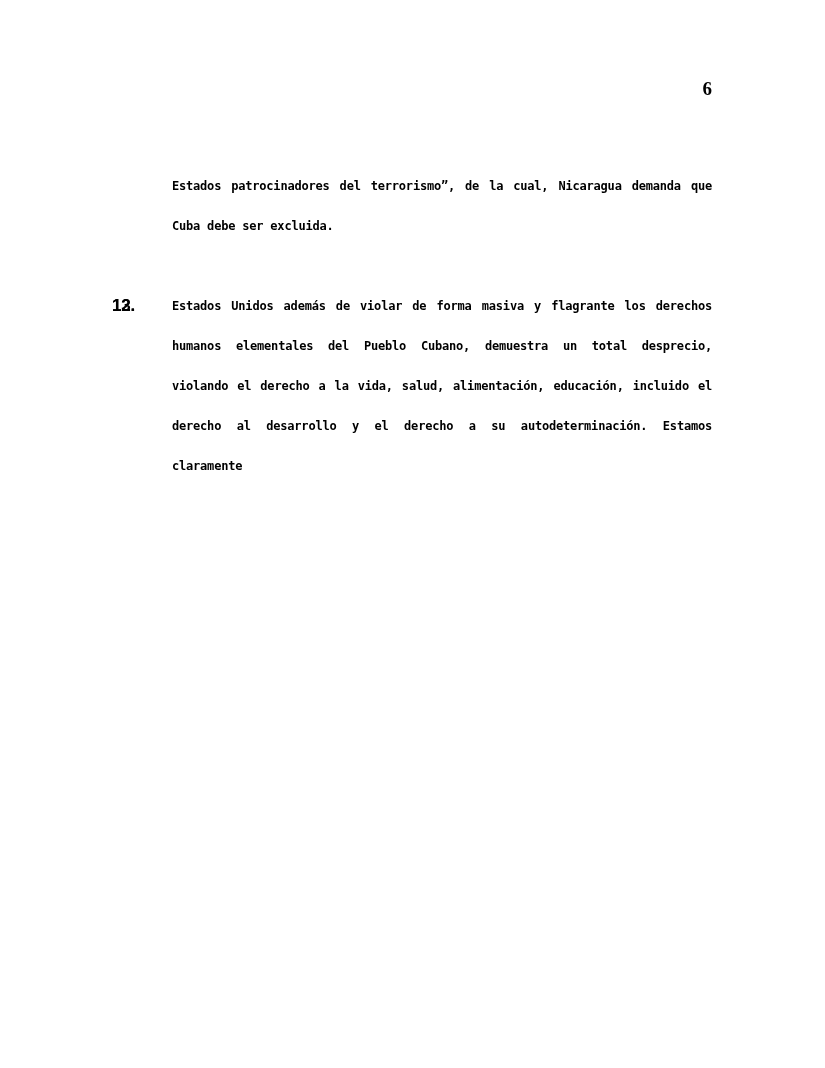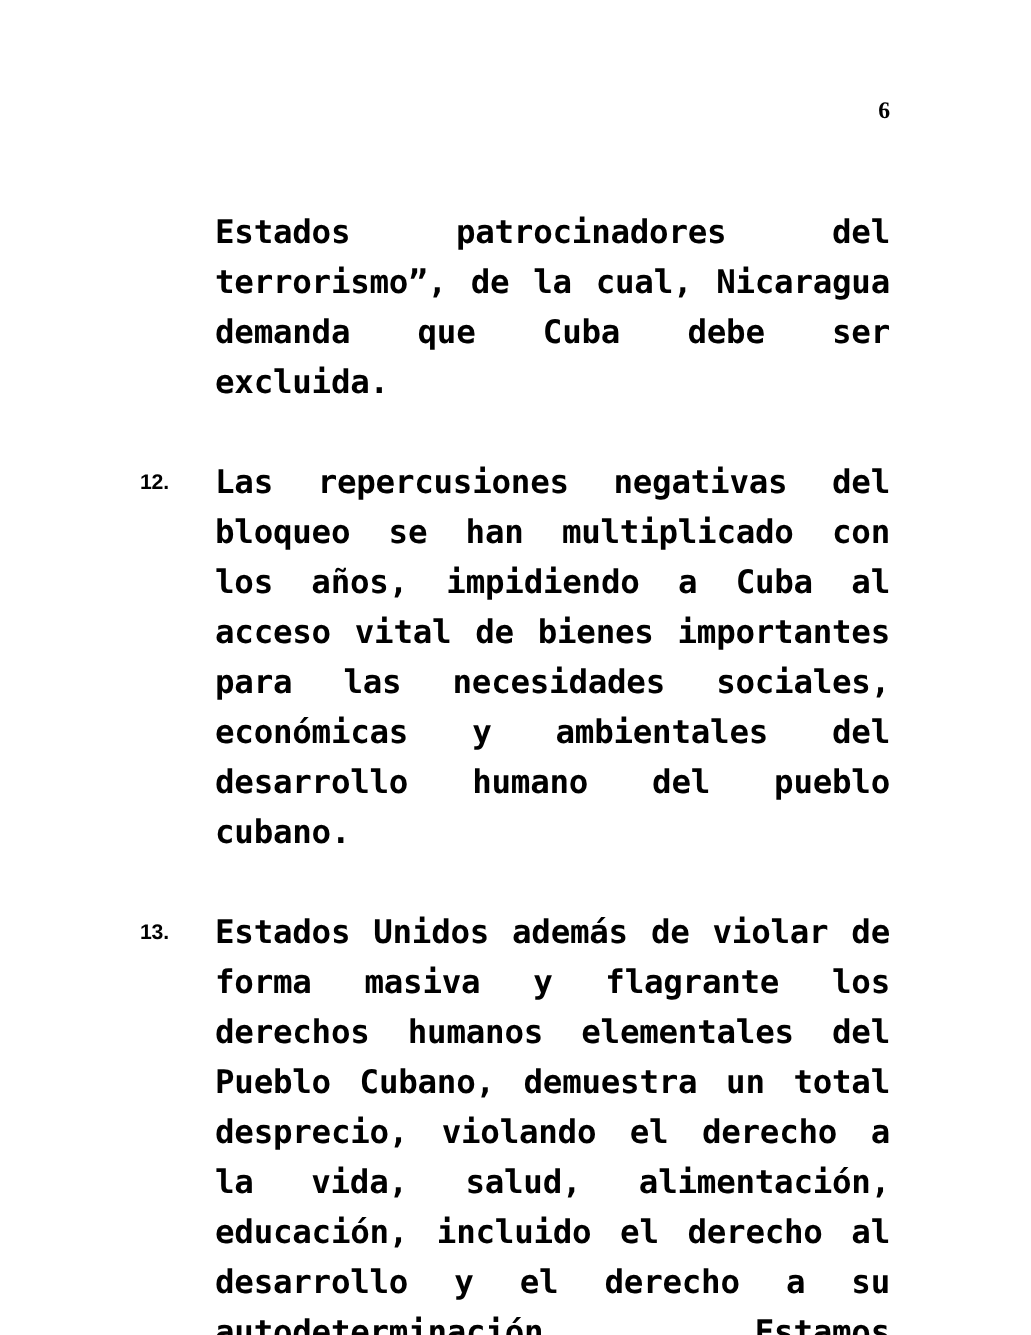--- a/index.html
+++ b/index.html
@@ -67,21 +67,21 @@
     letter-spacing: -0.2px;
     color: #000000;
     white-space: pre;
   }
 
   .para-text {
     margin-left: 60px;
     width: 540px;
     font-family: "DejaVu Sans Mono", monospace;
     font-weight: bold;
-    font-size: 26px;
+    font-size: 12px;
     line-height: 40px;
     letter-spacing: -0.2px;
     color: #000000;
     text-align: justify;
     text-justify: inter-word;
     -webkit-hyphens: none;
     hyphens: none;
     word-spacing: 0px;
   }
 
@@ -101,21 +101,20 @@
   <div class="page-number">6</div>
 
   <div class="body-column">
 
   <div class="para-block">
         <div class="para-marker"></div>
         <div class="para-text">Estados patrocinadores del terrorismo”, de la cual, Nicaragua demanda que Cuba debe ser excluida.</div>
       </div>
       <div class="para-block">
         <div class="para-marker">12.</div>
-        <div class="para-text">Las repercusiones negativas del bloqueo se han multiplicado con los años, impidiendo a Cuba al acceso vital de bienes importantes para las necesidades sociales, económicas y ambientales del desarrollo humano del pueblo cubano.</div>
       </div>
       <div class="para-block">
         <div class="para-marker">13.</div>
         <div class="para-text justify-last">Estados Unidos además de violar de forma masiva y flagrante los derechos humanos elementales del Pueblo Cubano, demuestra un total desprecio, violando el derecho a la vida, salud, alimentación, educación, incluido el derecho al desarrollo y el derecho a su autodeterminación. Estamos claramente</div>
       </div>
     </div>
 
 </div>
 
 </body></html>

